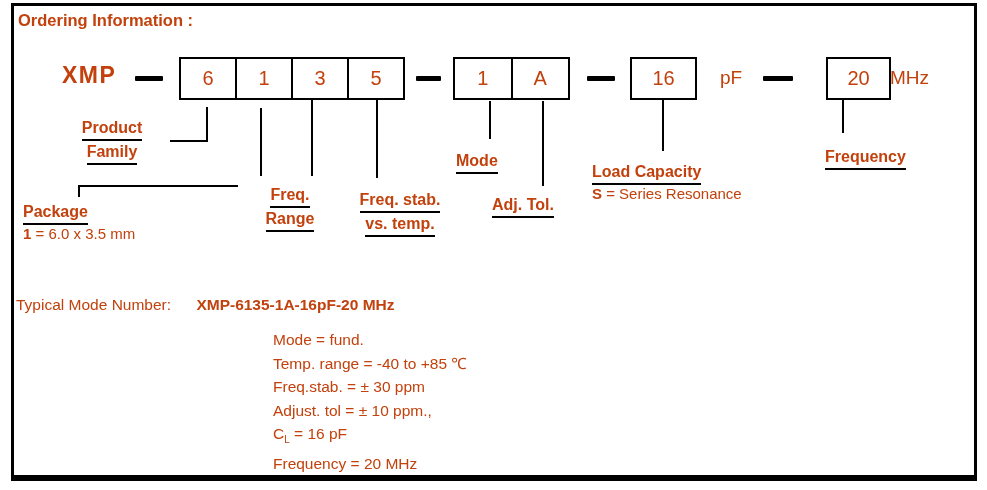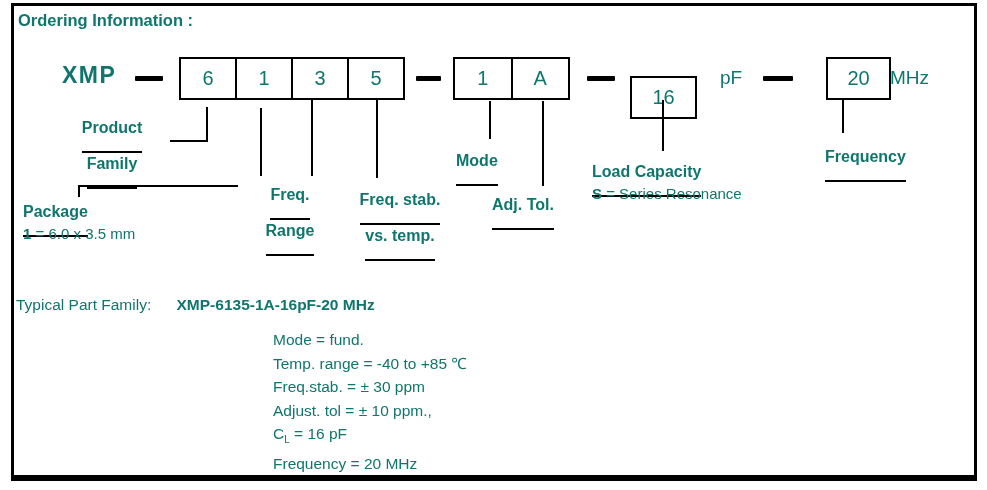--- a/index.html
+++ b/index.html
@@ -1,18 +1,18 @@
 <!DOCTYPE html>
 <html><head>
 <meta charset="utf-8">
 <style>
   html,body{margin:0;padding:0;background:#fff;}
   #page{
     position:relative;width:987px;height:490px;background:#ffffff;
-    font-family:"Liberation Sans",sans-serif;color:#0f766e;overflow:hidden;
+    font-family:"Liberation Sans",sans-serif;color:#c2410c;overflow:hidden;
   }
   .abs{position:absolute;}
   #frame{
     left:11px;top:3px;width:966px;height:478px;box-sizing:border-box;
     border:3px solid #000;border-bottom-width:6px;
   }
   .title{left:18px;top:11px;font-size:16.5px;font-weight:bold;}
   .prefix{left:62px;top:62px;font-size:23px;font-weight:bold;letter-spacing:1.5px;}
   .dash{height:5px;background:#000;border-radius:1px;}
   .boxgroup{box-sizing:border-box;border:2px solid #000;display:flex;}
@@ -22,21 +22,21 @@
   }
   .cell:first-child{border-left:none;}
   .sbox{
     box-sizing:border-box;border:2px solid #000;display:flex;
     align-items:center;justify-content:center;font-size:20px;
   }
   .unit{font-size:19px;}
   .vline{width:2px;background:#000;}
   .hline{height:2px;background:#000;}
   .lbl{font-size:16px;font-weight:bold;line-height:22px;white-space:nowrap;}
-  .lbl span{display:inline-block;border-bottom:2px solid #000;padding-bottom:12px;}
+  .lbl span{display:inline-block;border-bottom:2px solid #000;padding-bottom:0px;}
   .ctr{text-align:center;}
   .note{font-size:15px;white-space:nowrap;}
   .note b{font-weight:bold;}
   .typline{font-size:15.5px;white-space:nowrap;}
   .typline b{font-weight:bold;margin-left:21px;}
   .details{font-size:15.5px;line-height:23.5px;white-space:nowrap;margin-left:48px;}
   .details sub{font-size:10px;}
 </style>
 </head>
 <body>
@@ -60,21 +60,21 @@
 
   <div class="abs dash" style="left:416px;top:76px;width:25px;"></div>
 
   <div class="abs boxgroup" style="left:453px;top:57px;width:117px;height:43px;">
     <div class="cell">1</div>
     <div class="cell">A</div>
   </div>
 
   <div class="abs dash" style="left:587px;top:76px;width:28px;"></div>
 
-  <div class="abs sbox" style="left:630px;top:57px;width:67px;height:43px;margin-top:19px;">16</div>
+  <div class="abs sbox" style="left:630px;top:57px;width:67px;height:43px;">16</div>
   <div class="abs unit" style="left:720px;top:67px;">pF</div>
 
   <div class="abs dash" style="left:763px;top:76px;width:30px;"></div>
 
   <div class="abs sbox" style="left:810px;top:57px;width:65px;height:43px;margin-left:16px;">20</div>
   <div class="abs unit" style="left:890px;top:67px;">MHz</div>
 
   <div class="abs vline" style="left:206px;top:107px;height:35px;"></div>
   <div class="abs hline" style="left:170px;top:140px;width:38px;"></div>
 
@@ -125,21 +125,21 @@
   </div>
   <div class="abs note" style="left:592px;top:185px;">
     <b>S</b><span> = Series Resonance</span>
   </div>
 
   <div class="abs lbl" style="left:825px;top:146px;">
     <span>Frequency</span>
   </div>
 
   <div class="abs typline" style="left:16px;top:296px;">
-    <span>Typical Part Family: </span><b>XMP-6135-1A-16pF-20 MHz</b>
+    <span>Typical Mode Number: </span><b>XMP-6135-1A-16pF-20 MHz</b>
   </div>
 
   <div class="abs details" style="left:225px;top:328px;">
     <div>Mode = fund.</div>
     <div>Temp. range = -40 to +85 ℃</div>
     <div>Freq.stab. = ± 30 ppm</div>
     <div>Adjust. tol = ± 10 ppm.,</div>
     <div><span>C</span><sub>L</sub><span> = 16 pF</span></div>
     <div>Frequency = 20 MHz</div>
   </div>

